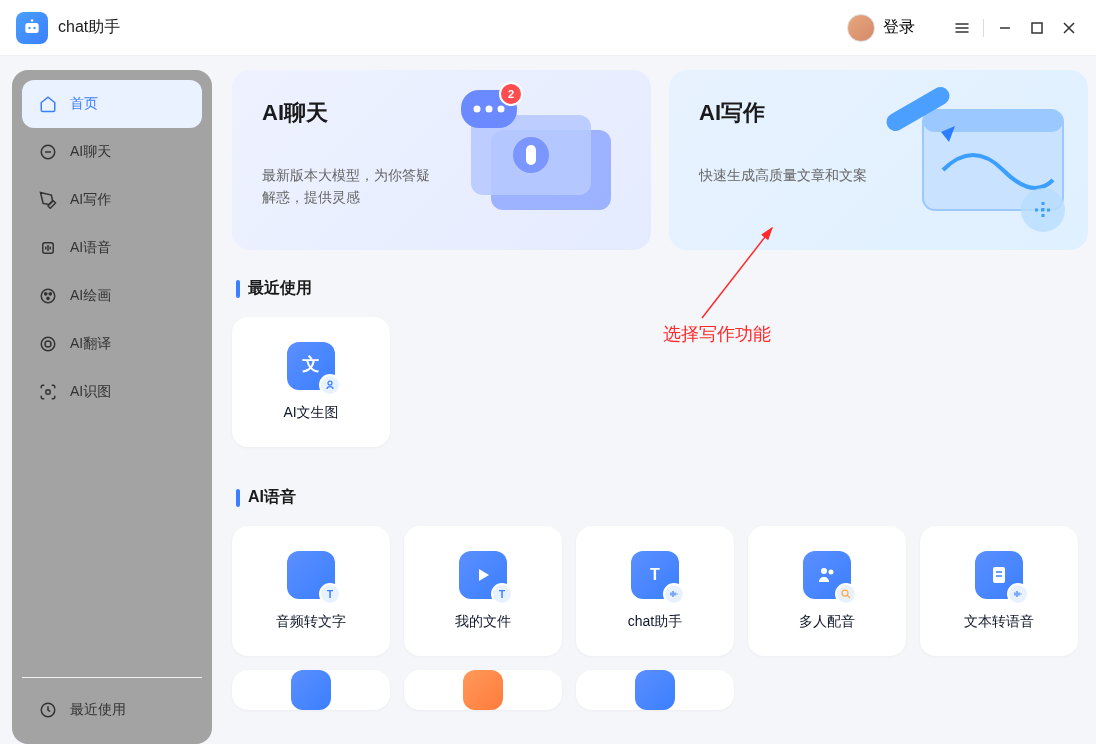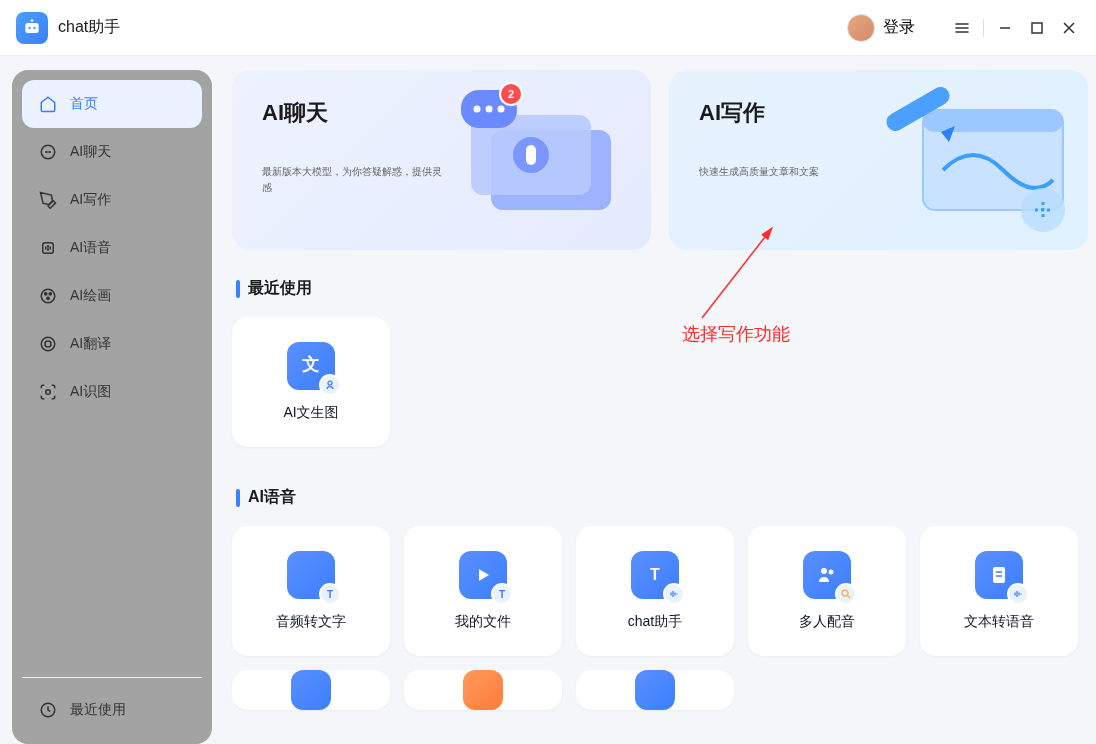--- a/index.html
+++ b/index.html
@@ -20,21 +20,21 @@
 .nav-item.active { background: #eaf1ff; color: #3b7fff; font-weight: 500; }
 .nav-item .icon { width: 20px; height: 20px; display: flex; align-items: center; justify-content: center; }
 .sidebar-bottom { margin-top: auto; border-top: 1px solid #eef0f4; padding-top: 8px; }
 
 .main { flex: 1; padding: 14px 8px 0 20px; overflow-y: auto; }
 .hero-row { display: flex; gap: 18px; margin-bottom: 28px; }
 .hero-card { flex: 1; height: 180px; border-radius: 18px; padding: 28px 30px; position: relative; overflow: hidden; cursor: pointer; }
 .hero-chat { background: linear-gradient(135deg,#eef2ff,#e5ebff); }
 .hero-write { background: linear-gradient(135deg,#e8f2ff,#dff0ff); }
 .hero-title { font-size: 22px; font-weight: 700; color: #1a1a1a; margin-bottom: 12px; }
-.hero-desc { font-size: 10px; color: #666; line-height: 1.6; max-width: 180px; margin-top: 36px; }
+.hero-desc { font-size: 14px; color: #666; line-height: 1.6; max-width: 180px; margin-top: 36px; }
 .hero-art { position: absolute; right: 0; top: 0; bottom: 0; width: 230px; display: flex; align-items: center; justify-content: center; }
 
 .section-title { display: flex; align-items: center; gap: 8px; font-size: 16px; font-weight: 700; color: #1a1a1a; margin: 14px 0 18px 4px; }
 .section-title::before { content: ""; width: 4px; height: 18px; background: #3b7fff; border-radius: 2px; }
 
 .card-grid { display: flex; flex-wrap: wrap; gap: 14px; }
 .tool-card { width: 158px; height: 130px; background: #fff; border-radius: 16px; display: flex; flex-direction: column; align-items: center; justify-content: center; gap: 14px; cursor: pointer; box-shadow: 0 1px 3px rgba(0,0,0,0.04); }
 .tool-icon { width: 48px; height: 48px; border-radius: 12px; background: linear-gradient(135deg,#5b8fff,#3b7fff); display: flex; align-items: center; justify-content: center; position: relative; }
 .tool-icon-badge { position: absolute; right: -6px; bottom: -6px; width: 22px; height: 22px; border-radius: 50%; background: #e8f2ff; border: 2px solid #fff; display: flex; align-items: center; justify-content: center; }
 .tool-label { font-size: 14px; color: #0f172a; }
@@ -209,21 +209,21 @@
 
     <div style="position:relative">
       <svg class="arrow-line" style="left:460px;top:-60px" width="90" height="110">
         <defs>
             <marker id="ah" markerWidth="10" markerHeight="10" refX="8" refY="3" orient="auto">
               <path d="M0,0 L0,6 L9,3 z" fill="#ff2a2a"></path>
             </marker>
           </defs>
         <line x1="10" y1="100" x2="80" y2="10" stroke="#ff2a2a" stroke-width="1.5" marker-end="url(#ah)"></line>
       </svg>
-      <div class="annotation" style="left:450px;top:44px">选择写作功能</div>
+      <div class="annotation" style="left:431px;top:44px">选择写作功能</div>
     </div>
 
     <div class="section-title">
         <span>最近使用</span>
       </div>
     <div class="card-grid" style="margin-bottom:40px">
       <div class="tool-card">
         <div class="tool-icon">
           <svg width="26" height="26" viewBox="0 0 24 24" fill="#fff">
               <text x="12" y="16" text-anchor="middle" font-size="16" font-weight="700">文</text>

